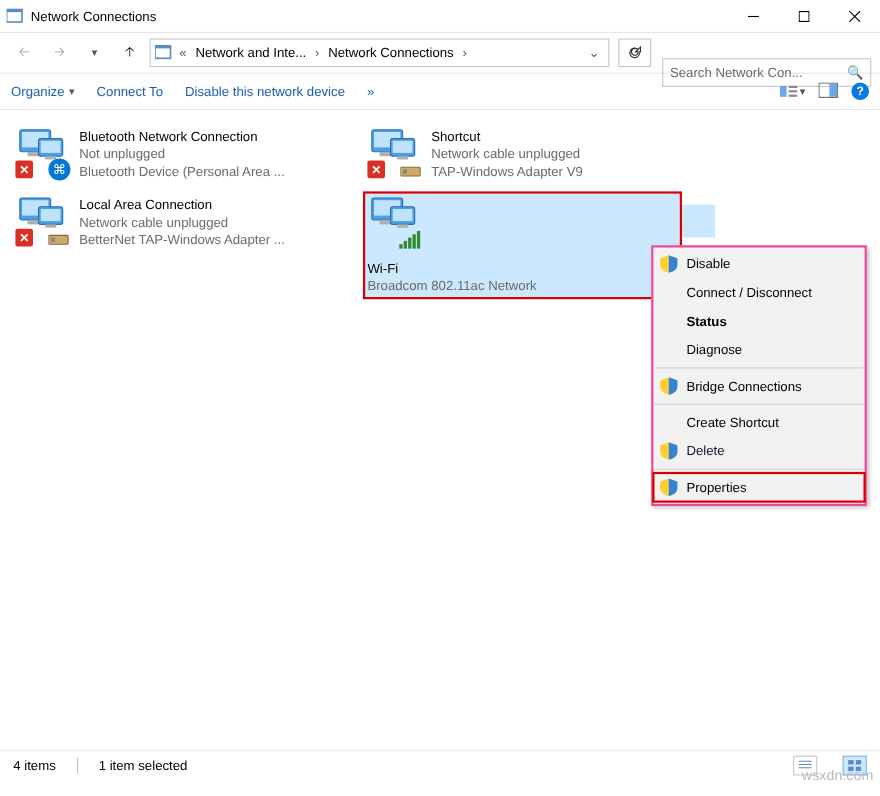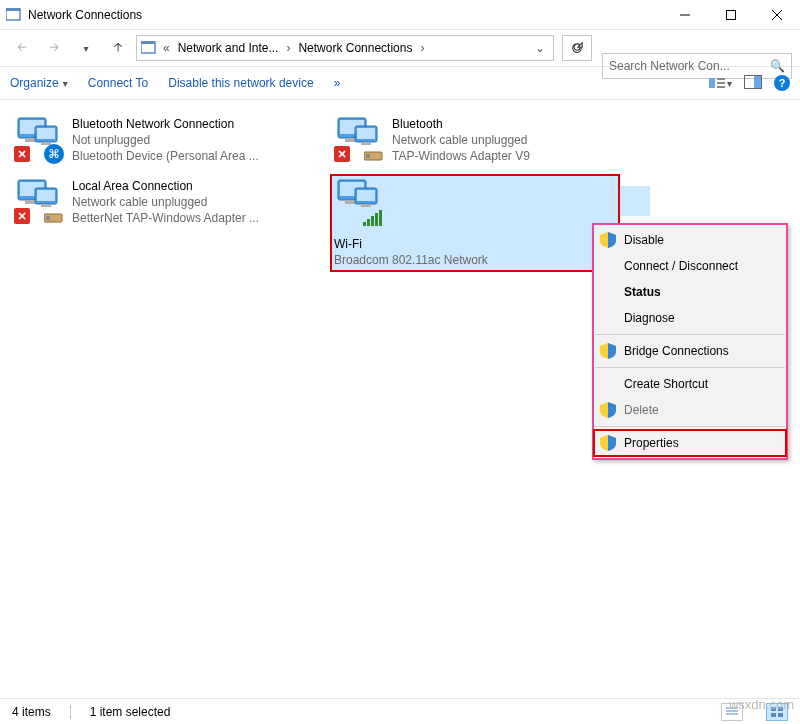--- a/index.html
+++ b/index.html
@@ -53,26 +53,26 @@
 .overlay-nic { position: absolute; right: 0; bottom: 2px; }
 .sigbars { position: absolute; right: 2px; bottom: 2px; display: flex; align-items: flex-end; gap: 1px; }
 .sigbars span { width: 3px; background: #2e8b2e; }
 .sigbars span:nth-child(1){height:4px}.sigbars span:nth-child(2){height:7px}.sigbars span:nth-child(3){height:10px}.sigbars span:nth-child(4){height:13px}.sigbars span:nth-child(5){height:16px}
 
 
 .ctx { position: absolute; left: 592px; top: 223px; width: 196px; background: #f2f2f2; border: 2px solid #ec4899; box-shadow: 2px 2px 4px rgba(0,0,0,0.25); padding: 2px 0; }
 .ctx-item { height: 26px; display: flex; align-items: center; padding: 0 10px 0 30px; position: relative; color: #000; }
 .ctx-item .shield { position: absolute; left: 6px; }
 .ctx-item.bold { font-weight: bold; }
-.ctx-item.disabled { color: #737373; }
+.ctx-item.disabled { color: #0f172a; }
 .ctx-sep { height: 1px; background: #d0d0d0; margin: 3px 1px; }
 .ctx-item.highlight { outline: 2px solid #d90000; outline-offset: -1px; }
 
 
-.statusbar { position: absolute; left: 0; bottom: 0; right: 0; height: 26px; border-top: 1px solid #e5e5e5; display: flex; align-items: center; padding: 0 12px; gap: 19px; color: #000; font-size: 12px; }
+.statusbar { position: absolute; left: 0; bottom: 16px; right: 0; height: 26px; border-top: 1px solid #e5e5e5; display: flex; align-items: center; padding: 0 12px; gap: 19px; color: #000; font-size: 12px; }
 .statusbar .sep { width: 1px; height: 14px; background: #c0c0c0; }
 .statusbar .grow { flex: 1; }
 .statusbar .viewbtn { width: 22px; height: 18px; border: 1px solid #c7c7c7; margin-left: 4px; display:flex; align-items:center; justify-content:center; }
 .statusbar .viewbtn.active { background: #cce8ff; border-color: #7ab8e8; }
 
 .watermark { position: absolute; right: 6px; bottom: 12px; font-size: 13px; color: #bbb; text-align: center; }
 
 
 .chev { font-size: 10px; color: #555; }
 </style>
@@ -210,21 +210,21 @@
       <div class="ico comp">
         <svg class="base" width="44" height="32">
             <use href="#comp-icon"></use>
           </svg>
         <div class="overlay-x">✕</div>
         <svg class="overlay-nic" width="20" height="14">
             <use href="#nic-icon"></use>
           </svg>
       </div>
       <div class="txt">
-        <span class="name">Bluetooth</span>
+        <span class="name">Shortcut</span>
         <span class="status">Network cable unplugged</span>
         <span class="device">TAP-Windows Adapter V9</span>
       </div>
     </div>
 
     <div class="conn">
       <div class="ico comp">
         <svg class="base" width="44" height="32">
             <use href="#comp-icon"></use>
           </svg>

